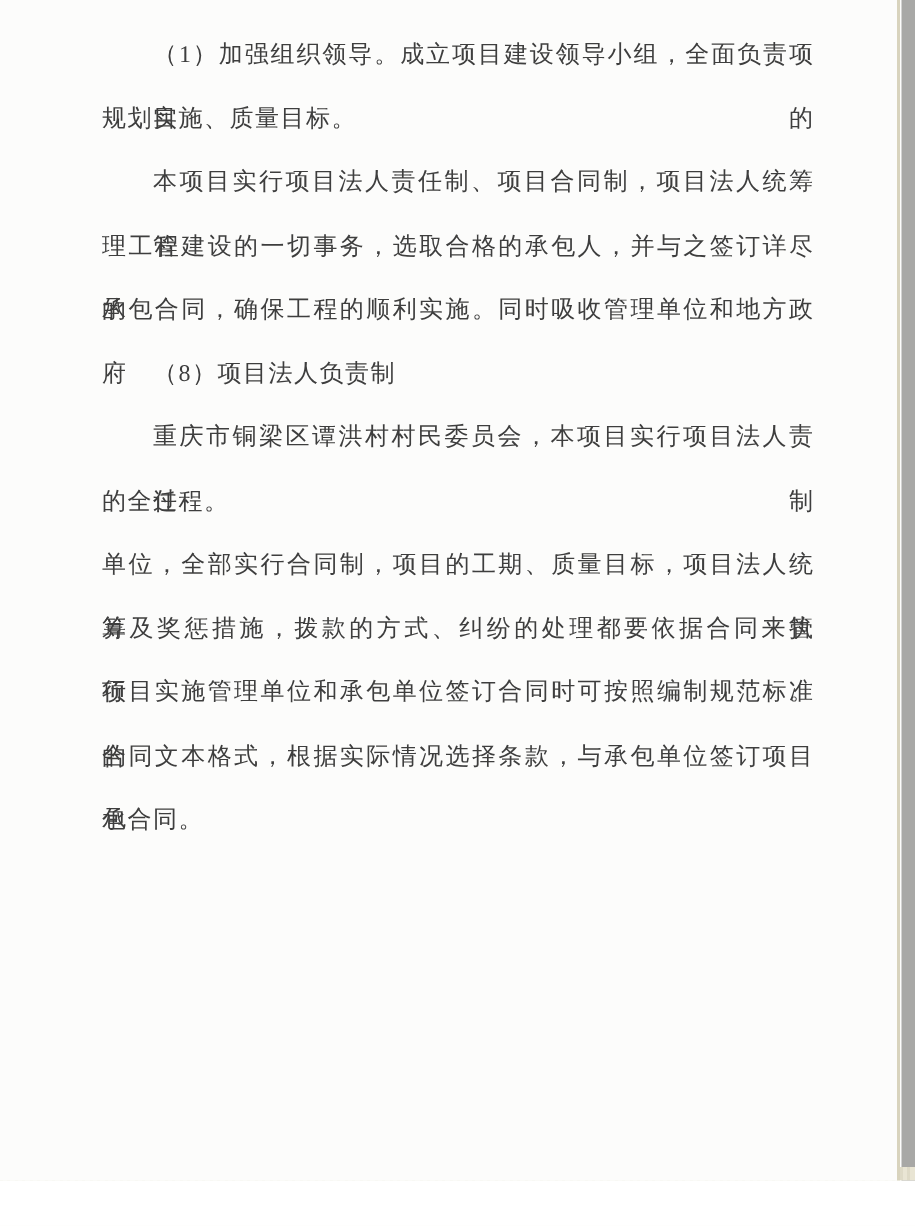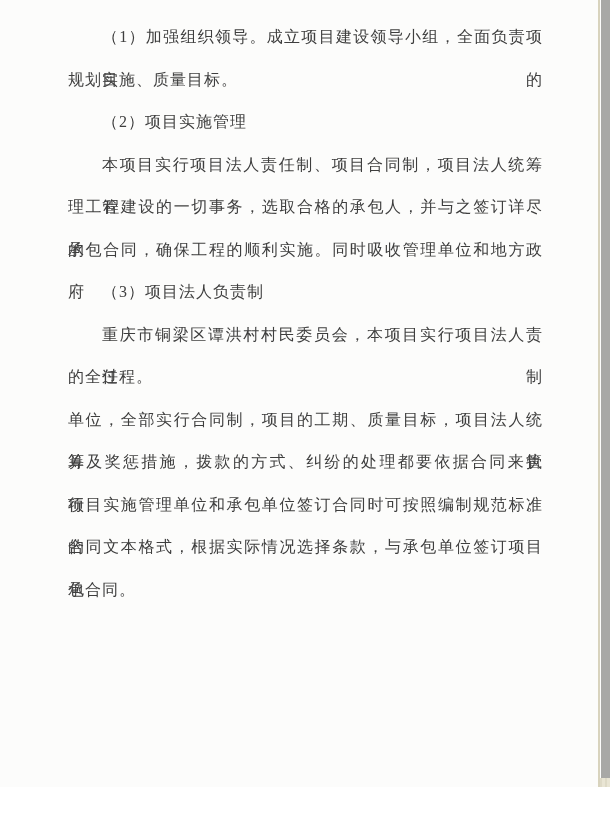--- a/index.html
+++ b/index.html
@@ -86,25 +86,24 @@
 </head>
 <body>
 
 <div class="scan">
   <div class="edge-right"></div>
   <div class="edge-bottom"></div>
   <div class="page">
     <div class="text-block">
         <div class="line j indent">（1）加强组织领导。成立项目建设领导小组，全面负责项目的</div>
         <div class="line">规划实施、质量目标。</div>
-        <div class="line indent">（2）项目实施管理</div>
         <div class="line j indent">本项目实行项目法人责任制、项目合同制，项目法人统筹管</div>
         <div class="line j">理工程建设的一切事务，选取合格的承包人，并与之签订详尽的</div>
         <div class="line j">承包合同，确保工程的顺利实施。同时吸收管理单位和地方政府</div>
-        <div class="line indent">（3）项目法人负责制</div>
+        <div class="line indent">（8）项目法人负责制</div>
         <div class="line j indent">重庆市铜梁区谭洪村村民委员会，本项目实行项目法人责任制</div>
         <div class="line">的全过程。</div>
         <div class="line j">单位，全部实行合同制，项目的工期、质量目标，项目法人统筹管</div>
         <div class="line j">算及奖惩措施，拨款的方式、纠纷的处理都要依据合同来执行。</div>
         <div class="line j">项目实施管理单位和承包单位签订合同时可按照编制规范标准的</div>
         <div class="line j">合同文本格式，根据实际情况选择条款，与承包单位签订项目承</div>
         <div class="line">包合同。</div>
       </div>
   </div>
 </div>

